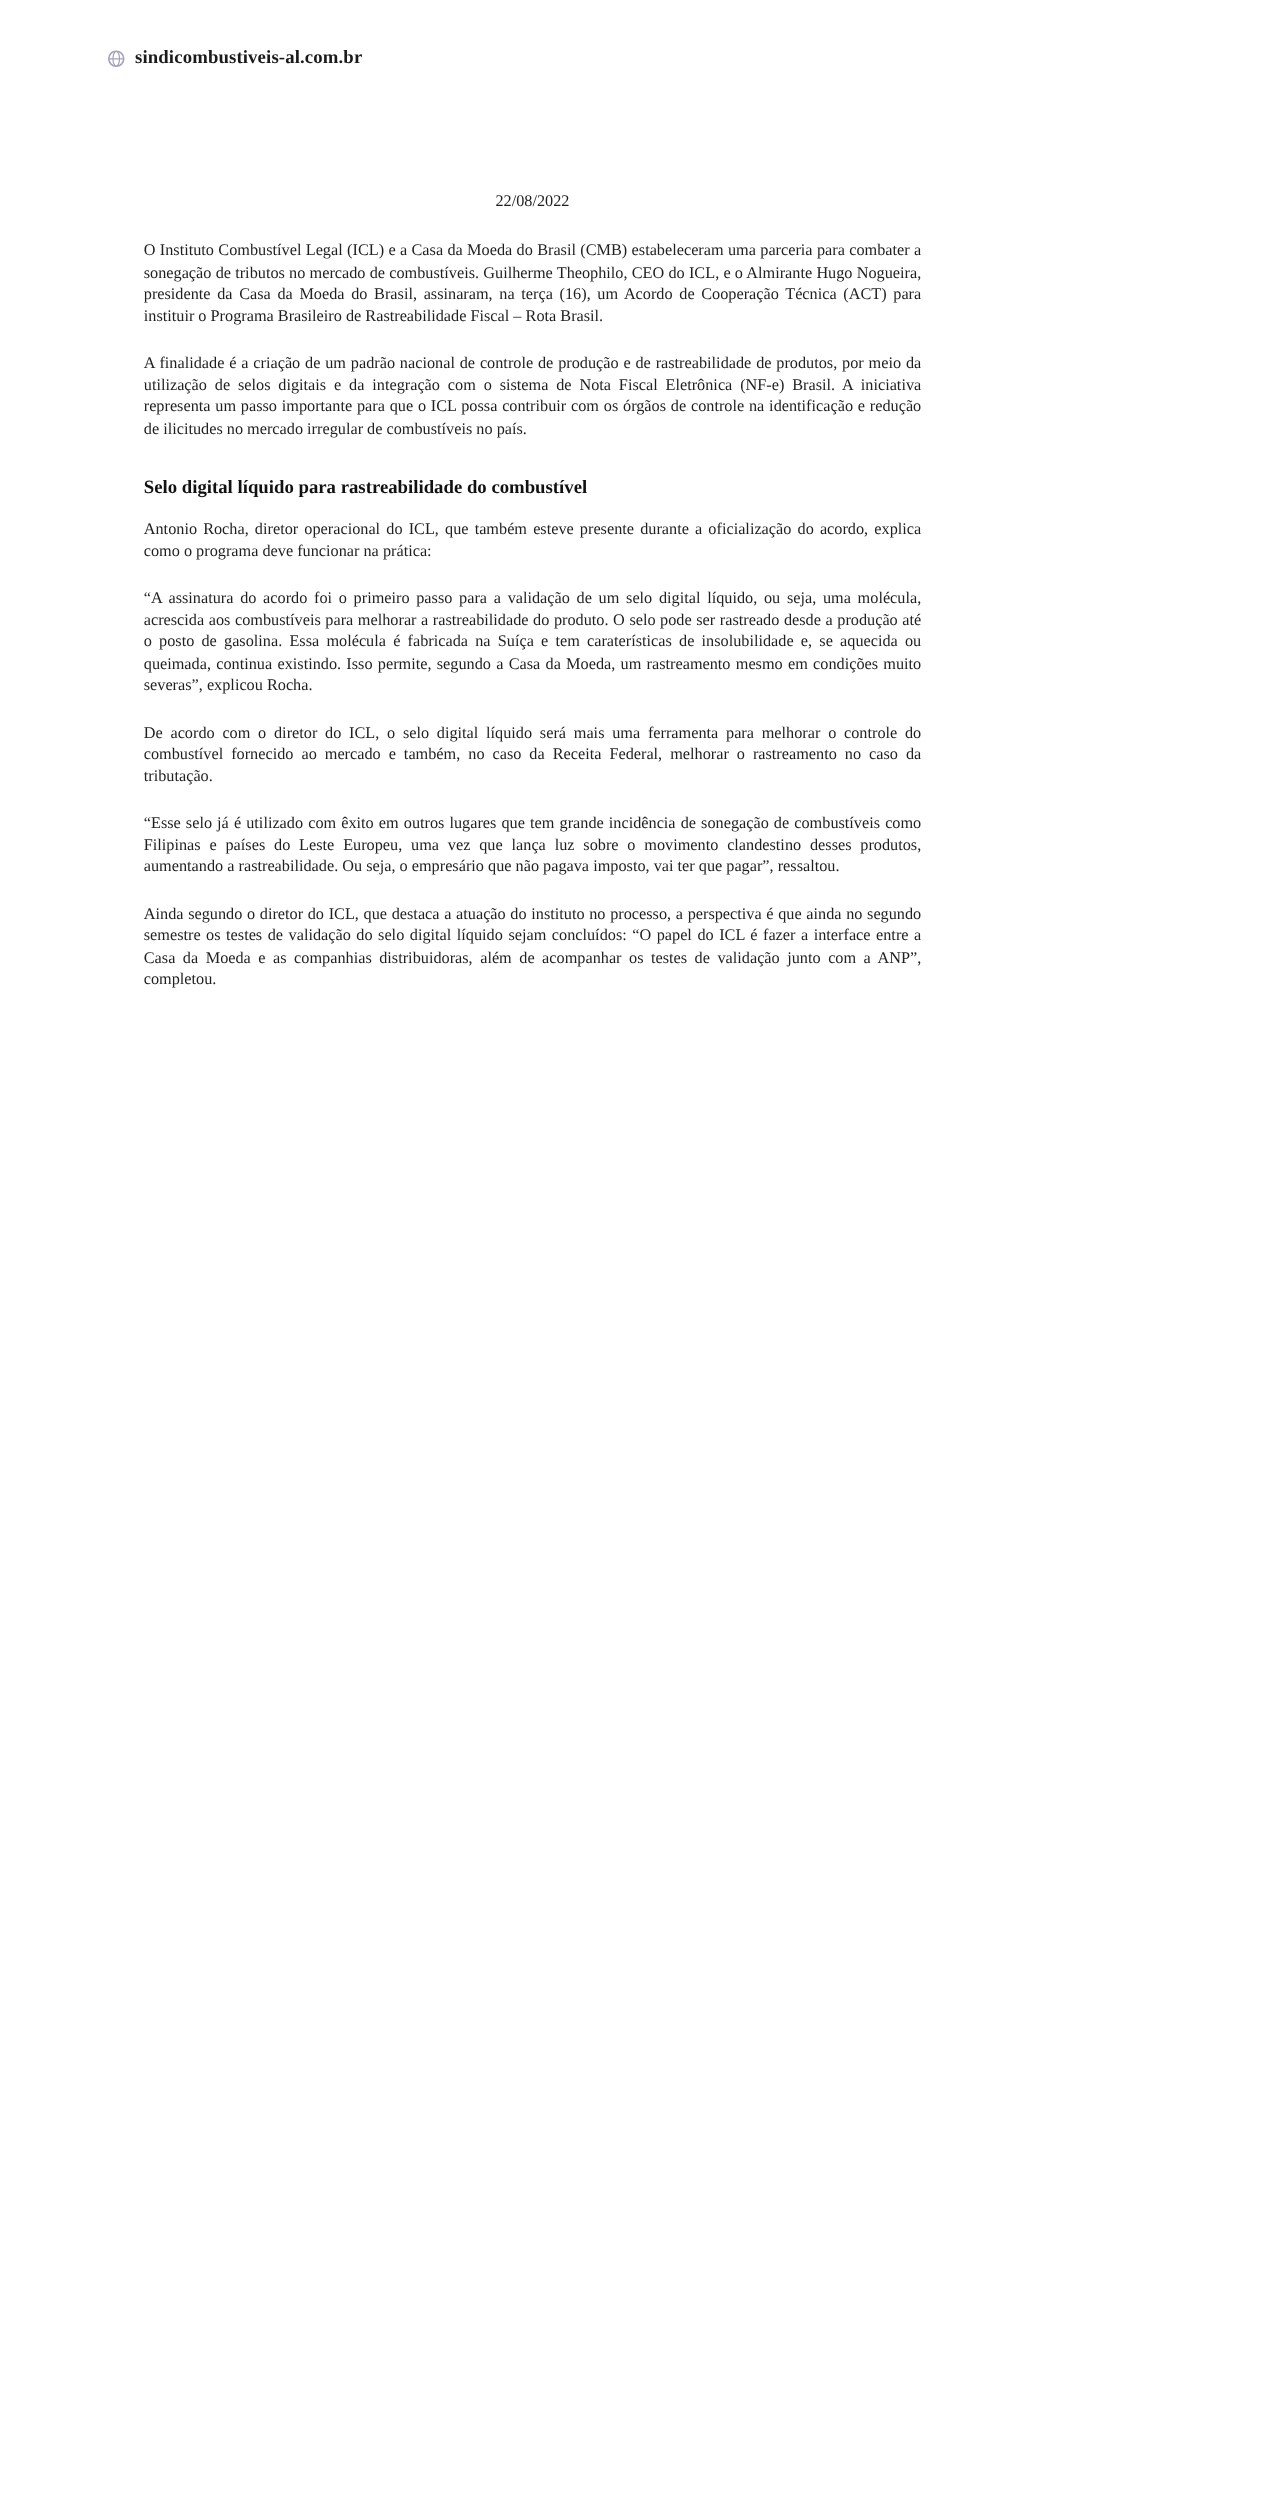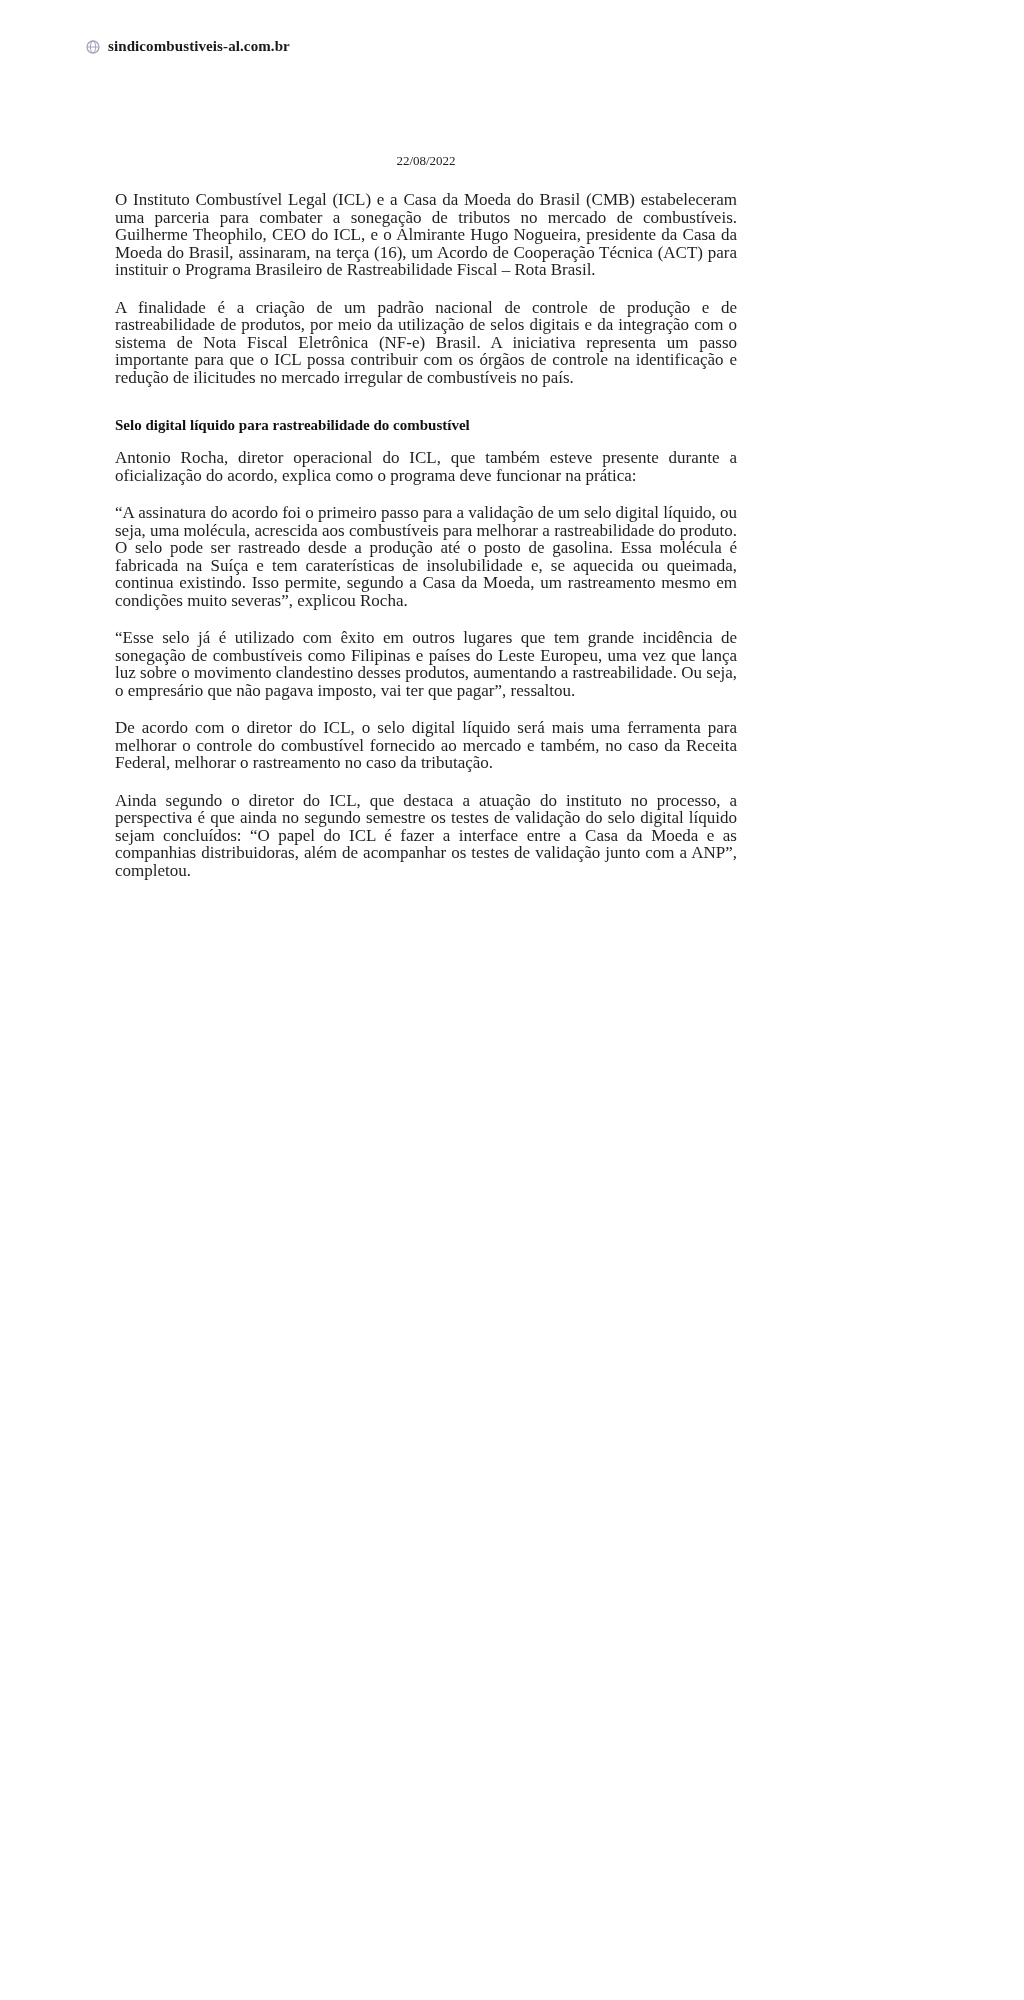--- a/index.html
+++ b/index.html
@@ -63,21 +63,21 @@
     margin-top: 28px;
   }
   .article-source a {
     text-decoration: none;
     cursor: pointer;
   }
   .article-body {
     margin-top: 22px;
   }
   .article-body p {
-    font-size: 17px;
+    font-size: 13px;
     line-height: 17.5px;
     text-align: justify;
     margin: 0 0 20px 0;
   }
   .article-body h2 {
     font-size: 15px;
     line-height: 19px;
     font-weight: 700;
     color: #111111;
     margin: 30px 0 14px 0;
@@ -104,19 +104,19 @@
 
     <div class="article-date">22/08/2022</div>
 
 
     <div class="article-body">
       <p>O Instituto Combustível Legal (ICL) e a Casa da Moeda do Brasil (CMB) estabeleceram uma parceria para combater a sonegação de tributos no mercado de combustíveis. Guilherme Theophilo, CEO do ICL, e o Almirante Hugo Nogueira, presidente da Casa da Moeda do Brasil, assinaram, na terça (16), um Acordo de Cooperação Técnica (ACT) para instituir o Programa Brasileiro de Rastreabilidade Fiscal – Rota Brasil.</p>
       <p>A finalidade é a criação de um padrão nacional de controle de produção e de rastreabilidade de produtos, por meio da utilização de selos digitais e da integração com o sistema de Nota Fiscal Eletrônica (NF-e) Brasil. A iniciativa representa um passo importante para que o ICL possa contribuir com os órgãos de controle na identificação e redução de ilicitudes no mercado irregular de combustíveis no país.</p>
       <h2>Selo digital líquido para rastreabilidade do combustível</h2>
       <p>Antonio Rocha, diretor operacional do ICL, que também esteve presente durante a oficialização do acordo, explica como o programa deve funcionar na prática:</p>
       <p>“A assinatura do acordo foi o primeiro passo para a validação de um selo digital líquido, ou seja, uma molécula, acrescida aos combustíveis para melhorar a rastreabilidade do produto. O selo pode ser rastreado desde a produção até o posto de gasolina. Essa molécula é fabricada na Suíça e tem caraterísticas de insolubilidade e, se aquecida ou queimada, continua existindo. Isso permite, segundo a Casa da Moeda, um rastreamento mesmo em condições muito severas”, explicou Rocha.</p>
+      <p>De acordo com o diretor do ICL, o selo digital líquido será mais uma ferramenta para melhorar o controle do combustível fornecido ao mercado e também, no caso da Receita Federal, melhorar o rastreamento no caso da tributação.</p>
       <p>“Esse selo já é utilizado com êxito em outros lugares que tem grande incidência de sonegação de combustíveis como Filipinas e países do Leste Europeu, uma vez que lança luz sobre o movimento clandestino desses produtos, aumentando a rastreabilidade. Ou seja, o empresário que não pagava imposto, vai ter que pagar”, ressaltou.</p>
-      <p>De acordo com o diretor do ICL, o selo digital líquido será mais uma ferramenta para melhorar o controle do combustível fornecido ao mercado e também, no caso da Receita Federal, melhorar o rastreamento no caso da tributação.</p>
       <p>Ainda segundo o diretor do ICL, que destaca a atuação do instituto no processo, a perspectiva é que ainda no segundo semestre os testes de validação do selo digital líquido sejam concluídos: “O papel do ICL é fazer a interface entre a Casa da Moeda e as companhias distribuidoras, além de acompanhar os testes de validação junto com a ANP”, completou.</p>
     </div>
 
   </div>
 </div>
 
 </body></html>

